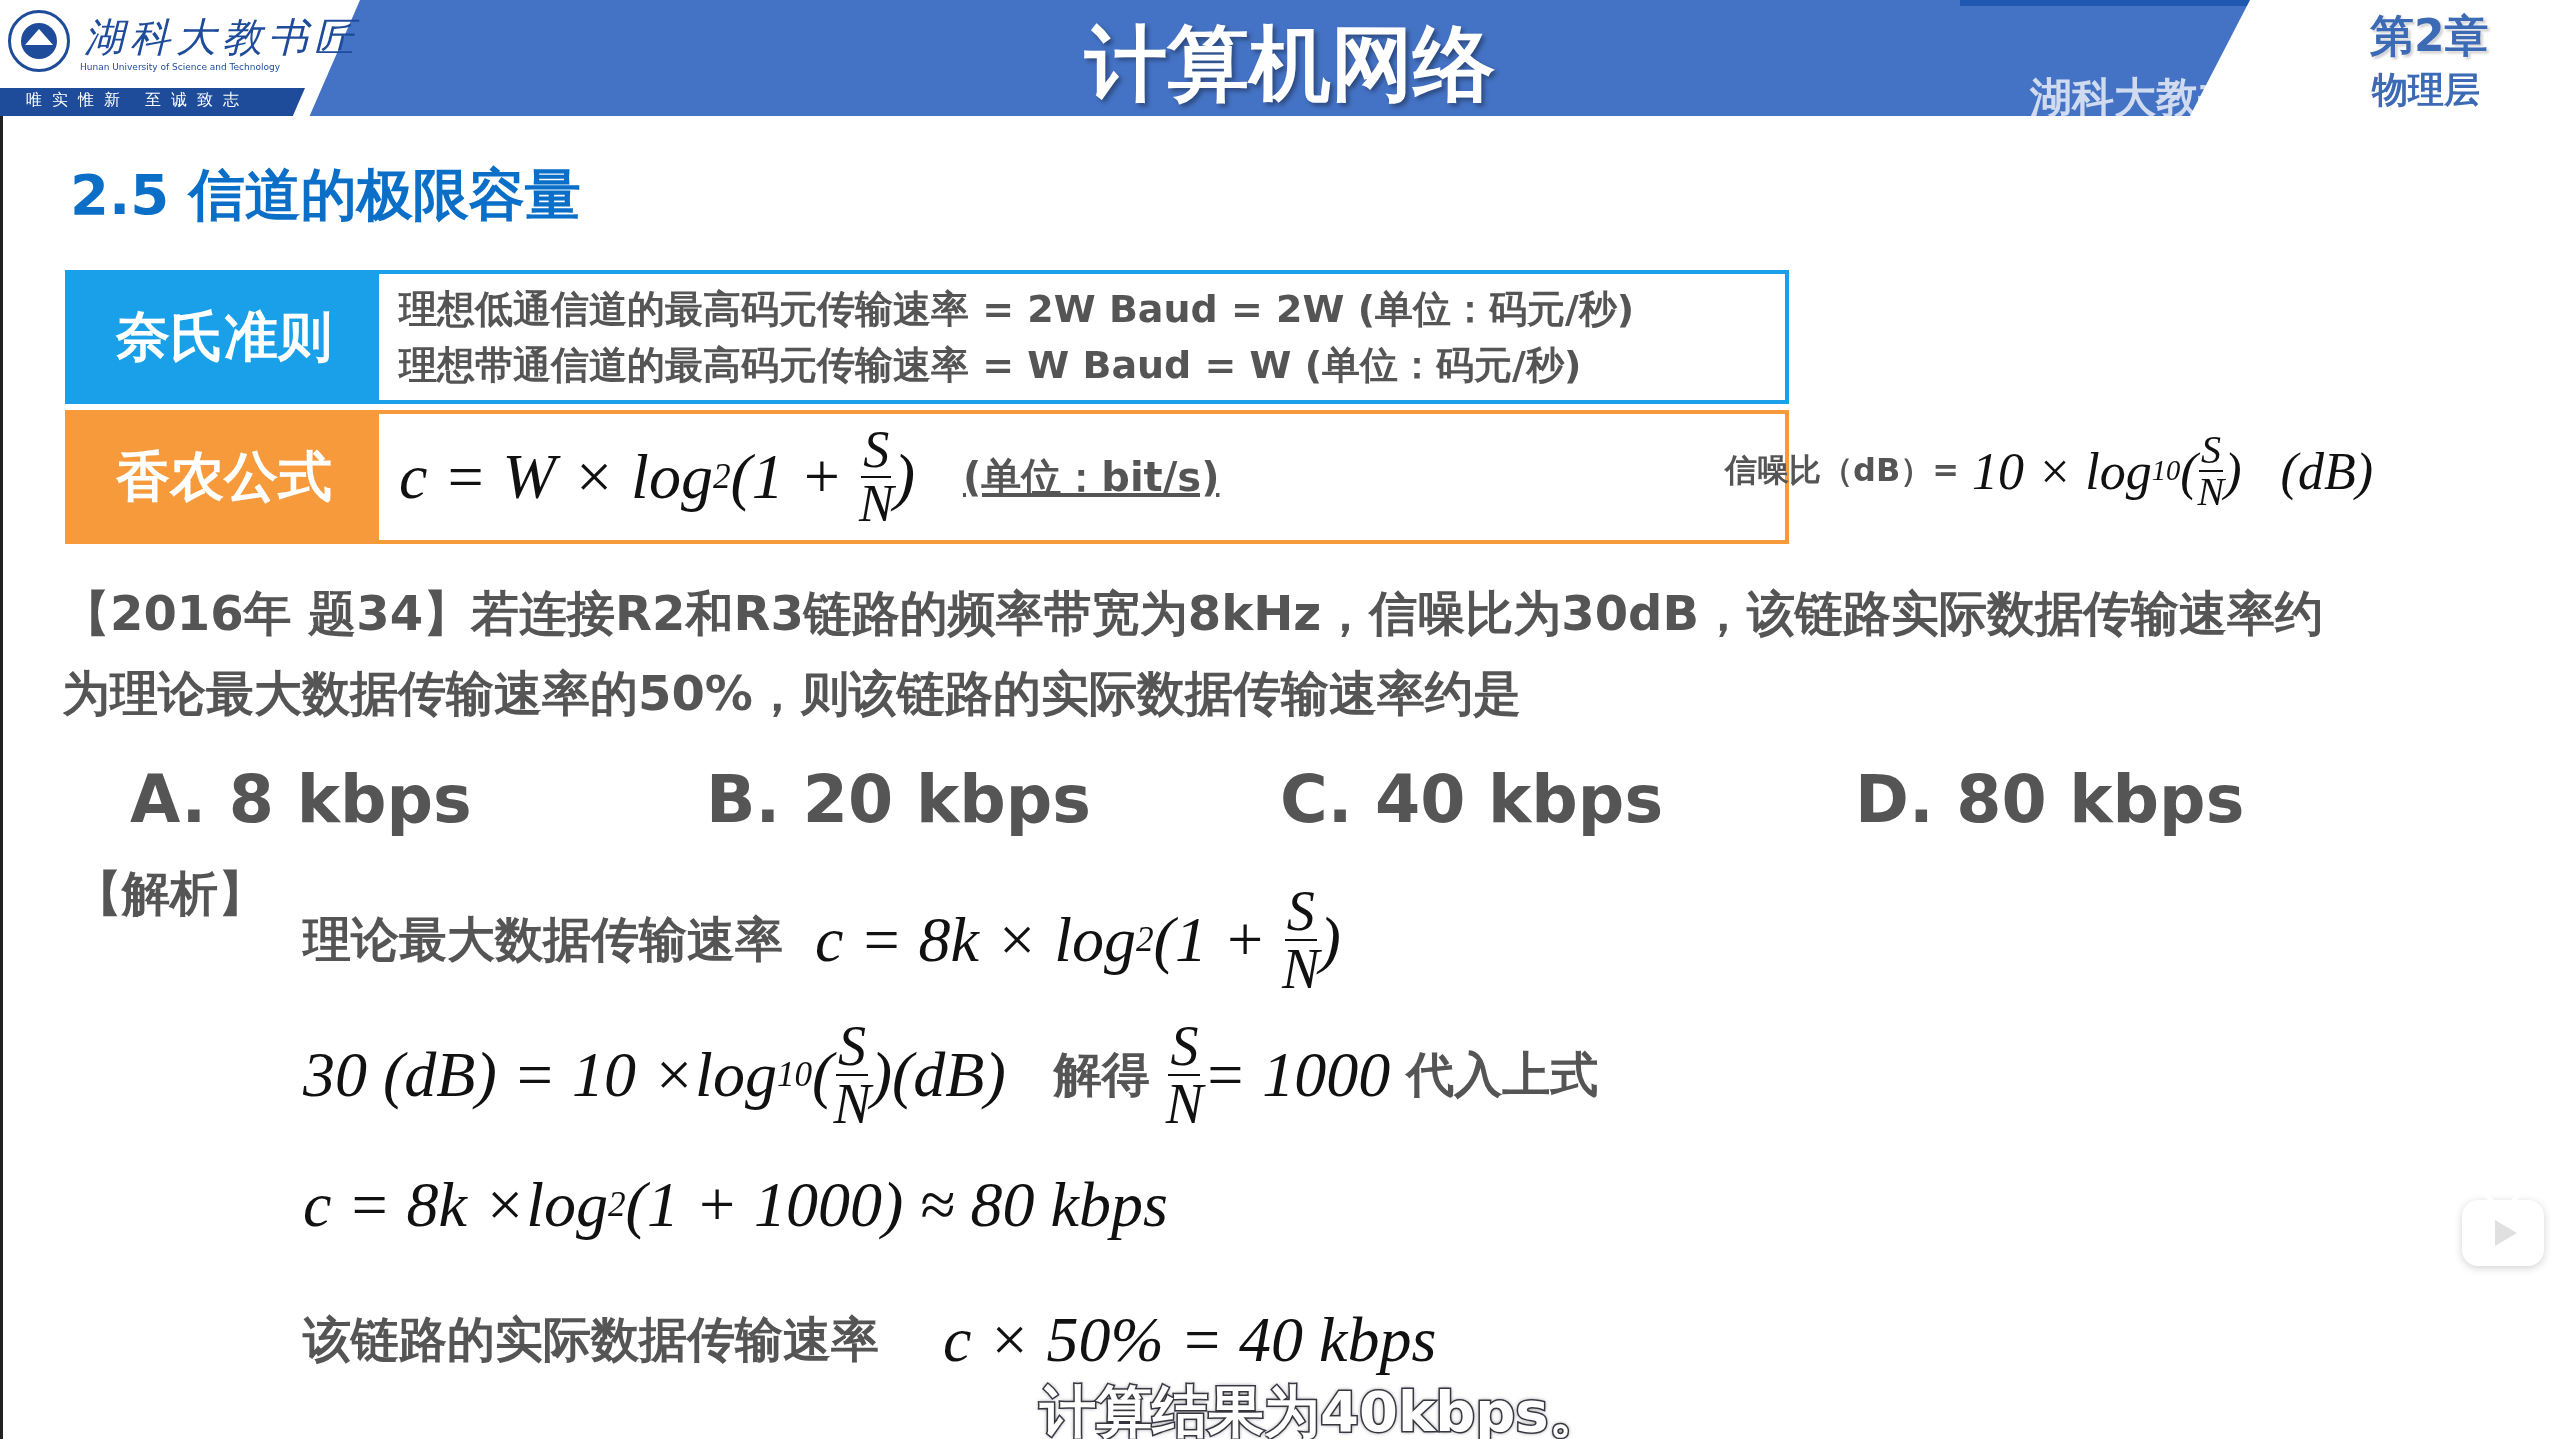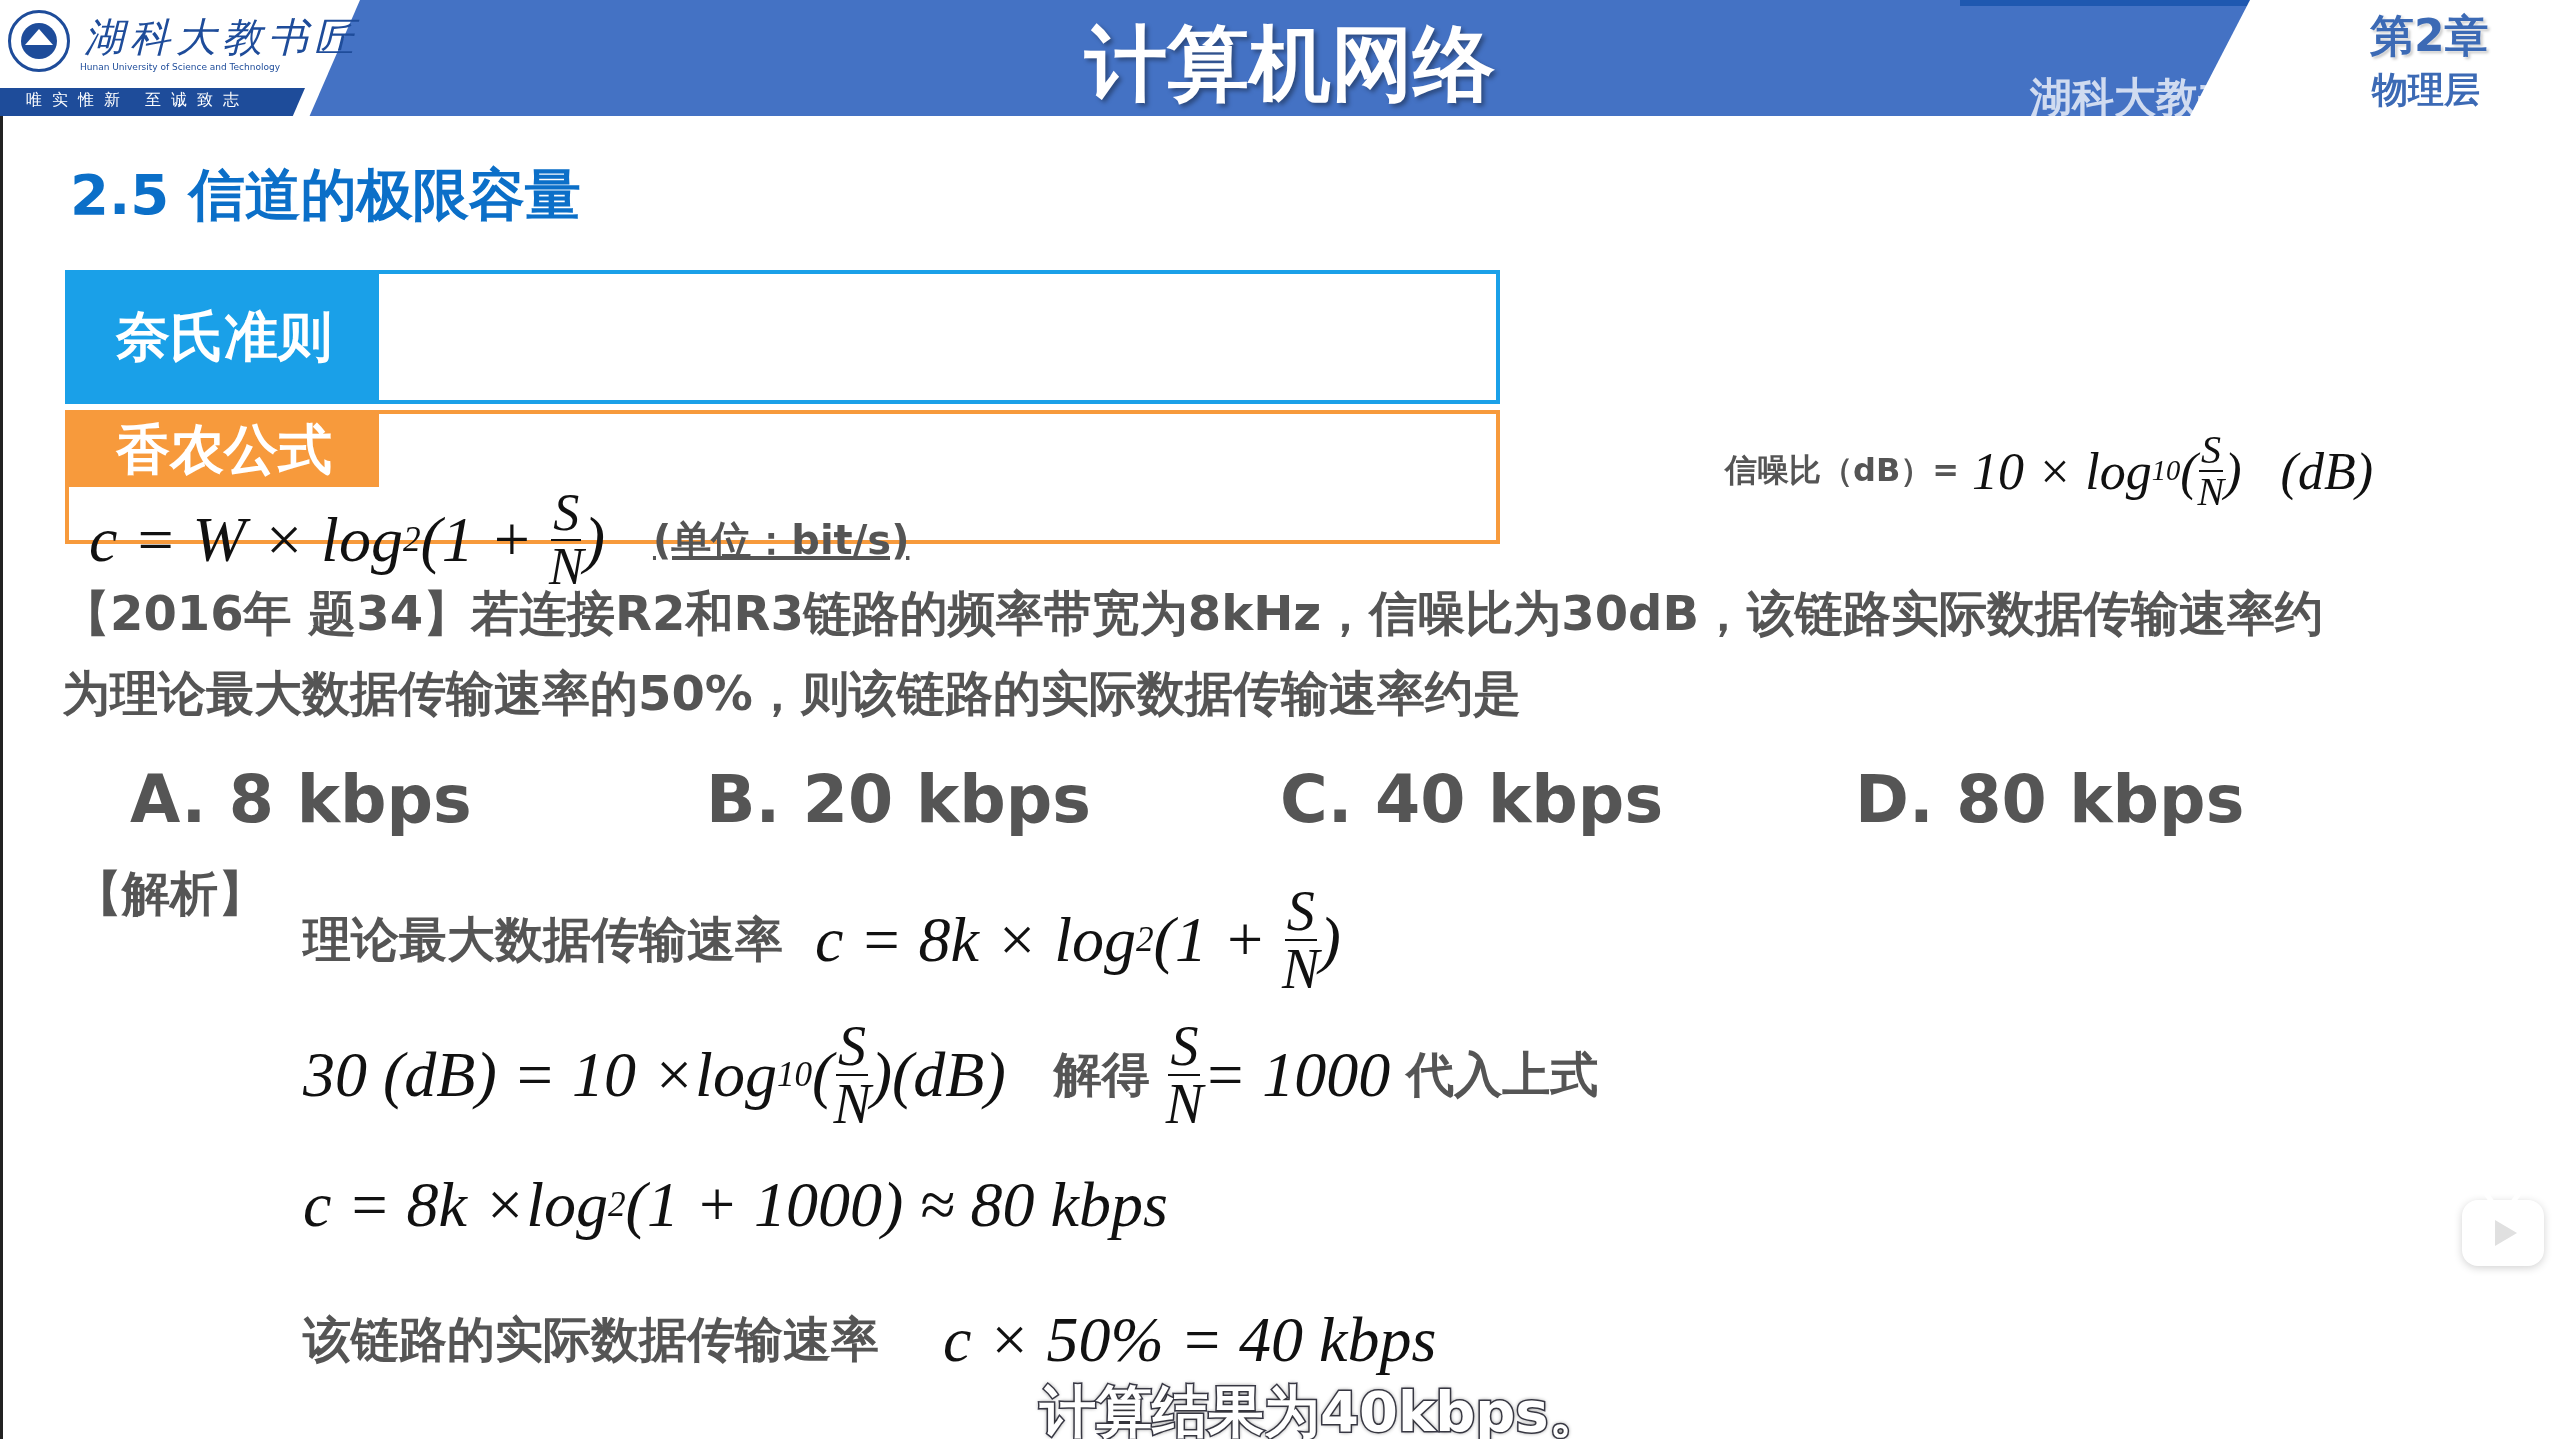--- a/index.html
+++ b/index.html
@@ -35,21 +35,21 @@
     text-shadow:3px 3px 4px rgba(0,0,0,0.35); white-space:nowrap; }
   #watermark { left:2030px; top:70px; font-size:42px; font-weight:bold;
     color:rgba(255,255,255,0.75); white-space:nowrap; }
   #chapter { left:2370px; top:6px; font-size:44px; font-weight:bold; color:#3c6ab5;
     text-shadow:0 0 3px #ffffff, 2px 2px 3px rgba(0,0,0,0.25); line-height:60px; text-align:center; }
   #chapter-sub { left:2372px; top:66px; font-size:36px; font-weight:bold; color:#3c6ab5;
     text-shadow:0 0 3px #ffffff; }
 
   #section-title { left:70px; top:158px; font-size:56px; font-weight:bold; color:#0b6fc8; white-space:nowrap; }
 
-  .rule-box { position:absolute; left:65px; width:1435px; box-sizing:border-box; display:flex;flex-direction:column; }
+  .rule-box { position:absolute; left:65px; width:1724px; box-sizing:border-box; display:flex; }
   #nyquist { top:270px; height:134px; border:4px solid #1aa0e8; }
   #shannon { top:410px; height:134px; border:4px solid #f79a3c; }
   .rule-label { width:310px; height:100%; display:flex; align-items:center; justify-content:center;
     font-size:54px; font-weight:bold; color:#ffffff; }
   #nyquist .rule-label { background:#1aa0e8; }
   #shannon .rule-label { background:#f79a3c; }
   .rule-body { flex:1; padding-left:20px; display:flex; flex-direction:column; justify-content:center; }
   .rule-line { font-size:38px; font-weight:bold; color:#555; line-height:56px; white-space:nowrap; }
 
   .math { font-family:"Liberation Serif", "DejaVu Serif", serif; font-style:italic; color:#111; white-space:nowrap; }
@@ -109,20 +109,24 @@
 <div id="course-title" class="abs">计算机网络</div>
 <div id="watermark" class="abs">湖科大教书匠</div>
 <div id="chapter" class="abs">第2章</div>
 <div id="chapter-sub" class="abs">物理层</div>
 <div id="left-edge" class="abs"></div>
 
 <div id="section-title" class="abs">2.5 信道的极限容量</div>
 
 <div id="nyquist" class="rule-box">
   <div class="rule-label">奈氏准则</div>
+  <div class="rule-body">
+    <div class="rule-line">理想低通信道的最高码元传输速率 = 2W Baud = 2W (单位：码元/秒)</div>
+    <div class="rule-line">理想带通信道的最高码元传输速率 = W Baud = W (单位：码元/秒)</div>
+  </div>
 </div>
 
 <div id="shannon" class="rule-box">
   <div class="rule-label">香农公式</div>
   <div class="rule-body">
     <div id="shannon-formula" class="math">
       <span>c</span>&nbsp;<span>=</span>&nbsp;<span>W</span>&nbsp;<span>×</span>&nbsp;<span>log</span><span class="sub">2</span><span>(1 +</span>&nbsp;<span class="frac" style="font-size:52px">
           <span class="num">S</span>
           <span>N</span>
         </span><span>)</span>

